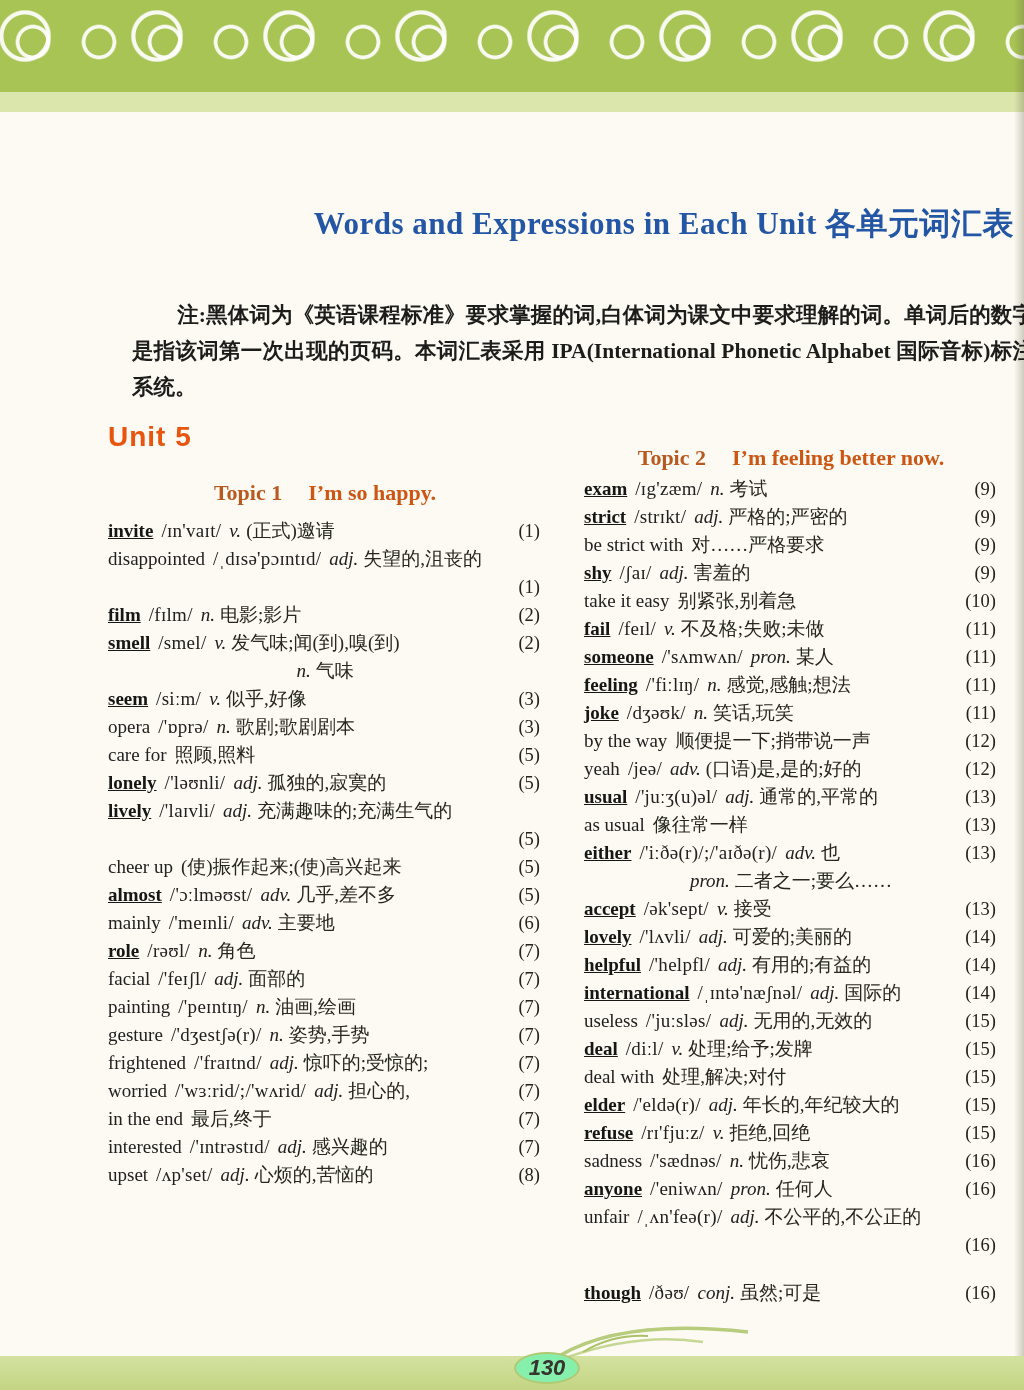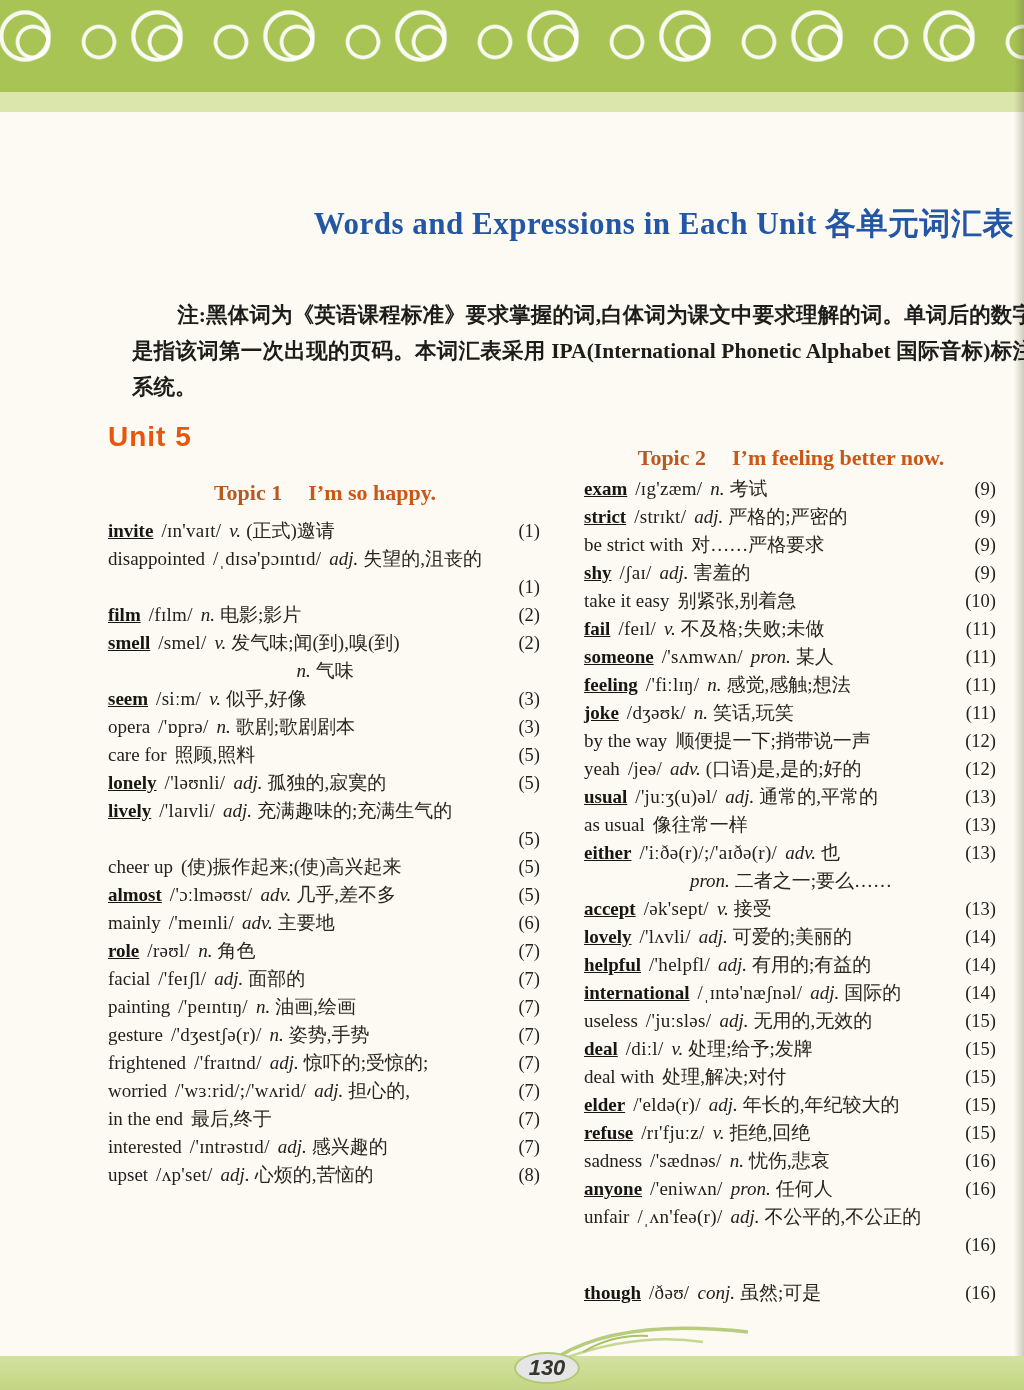--- a/index.html
+++ b/index.html
@@ -50,21 +50,21 @@
   .def{color:#27261f;}
   .cont{padding-left:46px;text-align:center;}
   .spacer{height:28px;}
   .pg{position:absolute;right:2px;font-size:18.5px;color:#23221d;}
   .pg.top{top:0;}
   .pg.bottom{bottom:0;}
   
   .footer-bar{position:absolute;bottom:0;left:0;width:100%;height:34px;
     background:linear-gradient(#d3e2a0,#c3d583);}
   .page-badge{position:absolute;left:514px;bottom:6px;width:66px;height:32px;
-    background:#e5e5e5;border:2px solid #b2c973;border-radius:50%;
+    background:#86efac;border:2px solid #b2c973;border-radius:50%;
     box-sizing:border-box;text-align:center;line-height:28px;
     font-family:"Liberation Sans", sans-serif;font-style:italic;font-weight:bold;
     font-size:22px;color:#35342f;}
   .grass{position:absolute;left:553px;top:1312px;}
 </style>
 </head>
 <body>
 
 <div class="band">
   <div class="rings"></div>

